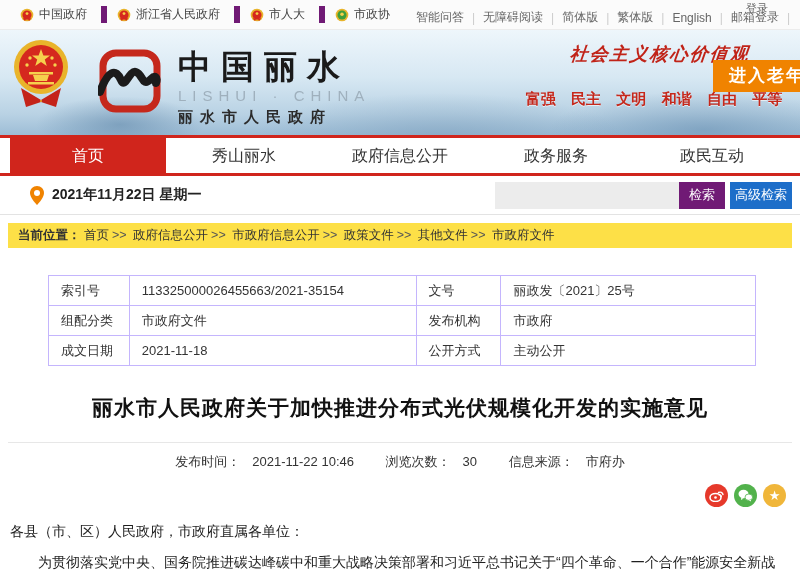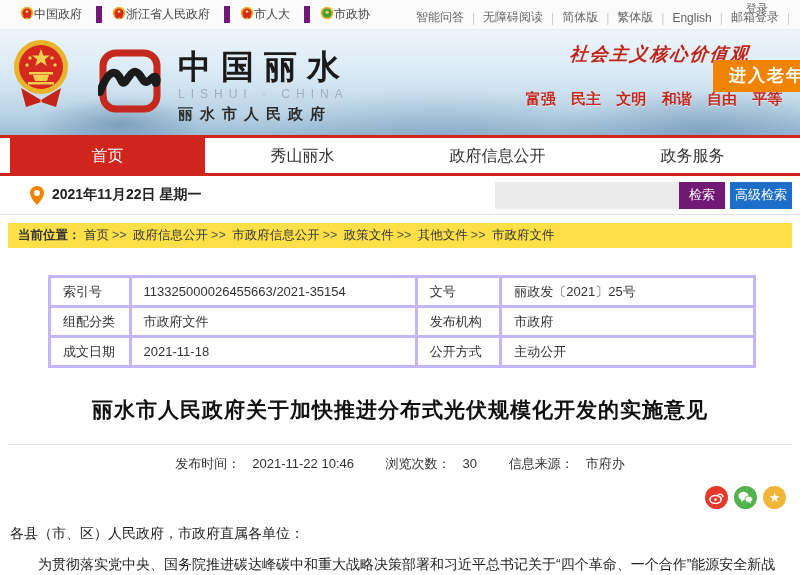--- a/index.html
+++ b/index.html
@@ -3,41 +3,41 @@
 <meta charset="utf-8">
 <style>
   * { margin:0; padding:0; box-sizing:border-box; }
   html,body { width:800px; height:575px; overflow:hidden; background:#fff;
     font-family:"Liberation Sans","DejaVu Sans",sans-serif; }
 
   
   .topbar { position:relative; height:30px; background:#fbfbfb; border-bottom:1px solid #ececec;
     display:flex; align-items:center; padding:0 10px; font-size:12px; color:#555; }
   .topbar-left { display:flex; align-items:center; gap:4px; }
-  .gov-link { display:flex; align-items:flex-start; padding:0 10px; cursor:pointer; color:#444; }
+  .gov-link { display:flex; align-items:center; gap:5px; padding:0 10px; cursor:pointer; color:#444; }
   .gov-link + .gov-link { border-left:6px solid #701a75; }
   .gov-ico { width:14px; height:14px; display:inline-block; }
   .topbar-right { margin-left:auto; display:flex; align-items:center; margin-top:6px; color:#666; }
   .topbar-right .lnk { padding:0 8px; cursor:pointer; }
   .topbar-right .sep { color:#ccc; }
   .login { position:absolute; top:1px; right:32px; font-size:11px; color:#666; cursor:pointer; }
 
   
   .header { position:relative; height:105px; overflow:hidden;
     background:
       radial-gradient(120px 40px at 15% 90%, rgba(90,130,165,.55), rgba(90,130,165,0) 70%),
       radial-gradient(260px 60px at 55% 100%, rgba(120,155,185,.5), rgba(120,155,185,0) 70%),
       radial-gradient(220px 55px at 88% 95%, rgba(100,140,175,.55), rgba(100,140,175,0) 70%),
       linear-gradient(180deg,#eef6fb 0%,#d7e8f3 45%,#b9d2e4 80%,#9dbdd6 100%); }
   .emblem { position:absolute; left:12px; top:8px; }
   .seal { position:absolute; left:98px; top:18px; }
   .brand { position:absolute; left:178px; top:20px; }
   .site-name { font-family:"Liberation Serif","DejaVu Serif",serif; font-weight:bold;
     font-size:33px; letter-spacing:10px; color:#1a1a1a; line-height:34px; }
-  .site-en { font-size:12px; letter-spacing:6px; color:#9fb0bd; margin-top:3px; }
+  .site-en { font-size:15px; letter-spacing:6px; color:#9fb0bd; margin-top:3px; }
   .site-sub { font-size:15px; font-weight:bold; letter-spacing:7px; color:#2b2b2b; margin-top:4px; }
   .values-title { position:absolute; left:545px; top:12px; width:230px; text-align:center;
     font-family:"Liberation Serif","DejaVu Serif",serif; font-style:italic; font-weight:bold;
     font-size:18px; color:#c02318; letter-spacing:2px; transform:skewX(-6deg); }
   .values-grid { position:absolute; left:518px; top:60px; width:272px;
     display:grid; grid-template-columns:repeat(6,1fr); row-gap:26px; }
   .values-grid span { font-size:15px; font-weight:bold; color:#c5281c; text-align:center;
     text-shadow:0 1px 0 rgba(255,255,255,.6); }
   .elderly-btn { position:absolute; right:-40px; top:30px; height:32px; line-height:32px;
     background:#f08300; color:#fff; font-size:17px; font-weight:bold; padding:0 16px;
@@ -65,21 +65,21 @@
   
   .crumb { margin:8px 8px 0; height:25px; background:#fde047; line-height:25px;
     padding-left:10px; font-size:12.5px; color:#333; }
   .crumb .lbl { font-weight:bold; }
   .crumb a { color:#333; text-decoration:none; cursor:pointer; }
   .crumb .csep { color:#555; padding:0 3px; }
 
   
   .doc-table { border-collapse:collapse; margin:27px 0 0 48px; width:708px;
     font-size:13px; color:#333; }
-  .doc-table td { border:3px solid #c4b5fd; height:30px; padding-left:12px; background:#fff; }
+  .doc-table td { border:1px solid #c4b5fd; height:30px; padding-left:12px; background:#fff; }
   .doc-table .k1 { width:81px; }  .doc-table .v1 { width:287px; }
   .doc-table .k2 { width:85px; }  .doc-table .v2 { width:255px; }
 
   
   .art-title { margin-top:28px; text-align:center; font-size:21px; font-weight:bold;
     color:#111; letter-spacing:1px; }
   .meta { margin:20px 8px 0; border-top:1px solid #e7e7e7; padding-top:10px;
     text-align:center; font-size:13px; color:#333; }
   .meta span { margin:0 6px; }
   .meta .gap { margin-left:22px; }
@@ -187,20 +187,21 @@
 
   </div>
   <div class="elderly-btn">进入老年版</div>
 </div>
 
 <div class="nav">
   <div class="nav-item active">首页</div>
   <div class="nav-item">秀山丽水</div>
   <div class="nav-item">政府信息公开</div>
   <div class="nav-item">政务服务</div>
+  <div class="nav-item">政民互动</div>
 </div>
 
 <div class="toolbar">
   <svg width="14" height="19" viewBox="0 0 14 19">
     <path d="M7 0 C3 0 0 3 0 7 C0 12 7 19 7 19 C7 19 14 12 14 7 C14 3 11 0 7 0 Z" fill="#f08300"></path>
     <circle cx="7" cy="7" r="3" fill="#fff"></circle>
   </svg>
   <span class="date">2021年11月22日 星期一</span>
   <div class="search-box">
     <input class="search-input" type="text" placeholder="" style="">

